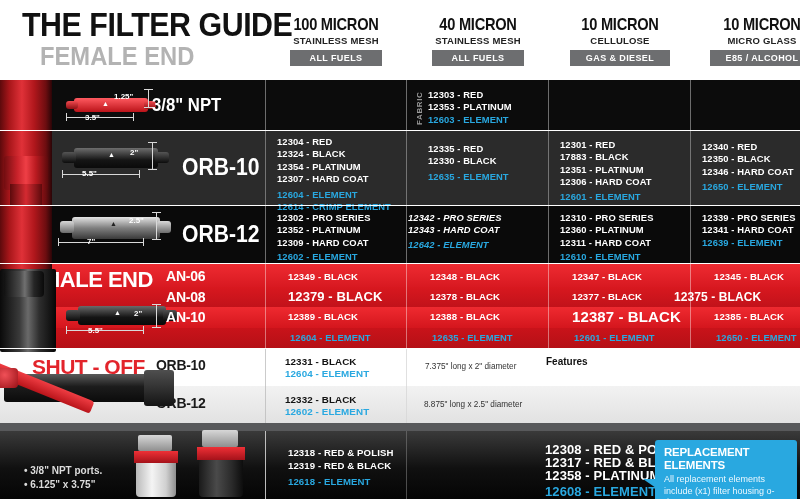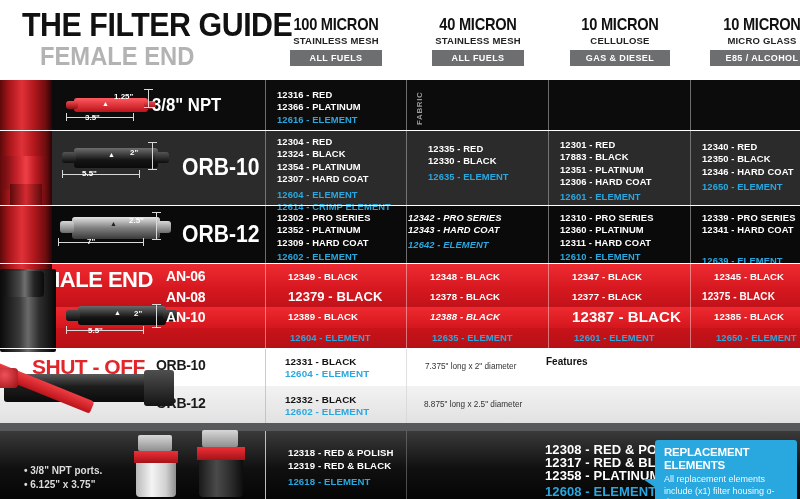--- a/index.html
+++ b/index.html
@@ -304,26 +304,26 @@
     <div class="dimtext" style="left:87px;top:157px;">7"</div>
     <div class="dimline" style="left:156px;top:132px;width:1px;height:28px;"></div>
     <div class="dimline" style="left:152px;top:132px;width:9px;height:1px;"></div>
     <div class="dimline" style="left:152px;top:159px;width:9px;height:1px;"></div>
     <div class="dimtext" style="left:129px;top:136px;">2.5"</div>
 
     <div class="rowlabel" style="left:152px;top:14px;font-size:19px;">3/8" NPT</div>
     <div class="rowlabel" style="left:182px;top:73px;font-size:24px;">ORB-10</div>
     <div class="rowlabel" style="left:182px;top:140px;font-size:24px;">ORB-12</div>
 
-    <div class="cell" style="left:277px;top:9px;">
-      <div class="pn w">12316 - RED</div>
-      <div class="pn w">12366 - PLATINUM</div>
-      <div class="pn e">12616 - ELEMENT</div>
-    </div>
     <div class="fabric" style="left:415px;top:9px;height:36px;">FABRIC</div>
+    <div class="cell" style="left:428px;top:9px;">
+      <div class="pn w">12303 - RED</div>
+      <div class="pn w">12353 - PLATINUM</div>
+      <div class="pn e">12603 - ELEMENT</div>
+    </div>
     <div class="cell" style="left:560px;top:9px;"></div>
     <div class="cell" style="left:702px;top:9px;"></div>
 
     <div class="cell" style="left:277px;top:56px;">
       <div class="pn w">12304 - RED</div>
       <div class="pn w">12324 - BLACK</div>
       <div class="pn w">12354 - PLATINUM</div>
       <div class="pn w">12307 - HARD COAT</div>
       <div class="pn e" style="margin-top:3px;">12604 - ELEMENT</div>
       <div class="pn e">12614 - CRIMP ELEMENT</div>
@@ -360,21 +360,21 @@
     </div>
     <div class="cell" style="left:560px;top:132px;">
       <div class="pn w">12310 - PRO SERIES</div>
       <div class="pn w">12360 - PLATINUM</div>
       <div class="pn w">12311 - HARD COAT</div>
       <div class="pn e" style="margin-top:2px;">12610 - ELEMENT</div>
     </div>
     <div class="cell" style="left:702px;top:132px;">
       <div class="pn w">12339 - PRO SERIES</div>
       <div class="pn w">12341 - HARD COAT</div>
-      <div class="pn e" style="margin-top:18px;">12639 - ELEMENT</div>
+      <div class="pn e" style="margin-top:0;">12639 - ELEMENT</div>
     </div>
 
     <div class="maleblock" style="top:189px;">
       <div class="malehex"></div>
     </div>
     <div class="photo" style="left:62px;top:218px;width:130px;height:36px;">
       <div class="filter-body" style="left:16px;top:8px;width:88px;height:19px;background:linear-gradient(180deg,#6a6a6a,#141414 60%,#090909);"></div>
       <div class="filter-body" style="left:4px;top:12px;width:14px;height:11px;background:linear-gradient(180deg,#4e4e4e,#0b0b0b);"></div>
       <div class="filter-body" style="left:101px;top:12px;width:14px;height:11px;background:linear-gradient(180deg,#4e4e4e,#0b0b0b);"></div>
       <div class="logo-a" style="left:52px;top:11px;">▲</div>
@@ -409,28 +409,28 @@
 
     <div class="cell" style="left:288px;top:211px;font-size:13px;">
         <div class="pn w">12379 - BLACK</div>
       </div>
     <div class="cell" style="left:430px;top:211px;font-size:9.6px;">
         <div class="pn w">12378 - BLACK</div>
       </div>
     <div class="cell" style="left:572px;top:211px;font-size:9.6px;">
         <div class="pn w">12377 - BLACK</div>
       </div>
-    <div class="cell" style="left:702px;top:211px;font-size:10px;">
+    <div class="cell" style="left:674px;top:211px;font-size:12px;">
         <div class="pn w">12375 - BLACK</div>
       </div>
 
     <div class="cell" style="left:288px;top:231px;font-size:9.6px;">
         <div class="pn w">12389 - BLACK</div>
       </div>
-    <div class="cell" style="left:430px;top:231px;font-size:9.6px;font-style:italic;">
+    <div class="cell" style="left:430px;top:231px;font-size:9.6px;">
         <div class="pn w">12388 - BLACK</div>
       </div>
     <div class="cell" style="left:572px;top:231px;font-size:15px;">
         <div class="pn w">12387 - BLACK</div>
       </div>
     <div class="cell" style="left:714px;top:231px;font-size:9.6px;">
         <div class="pn w">12385 - BLACK</div>
       </div>
 
     <div class="cell" style="left:290px;top:252px;font-size:9.4px;">

